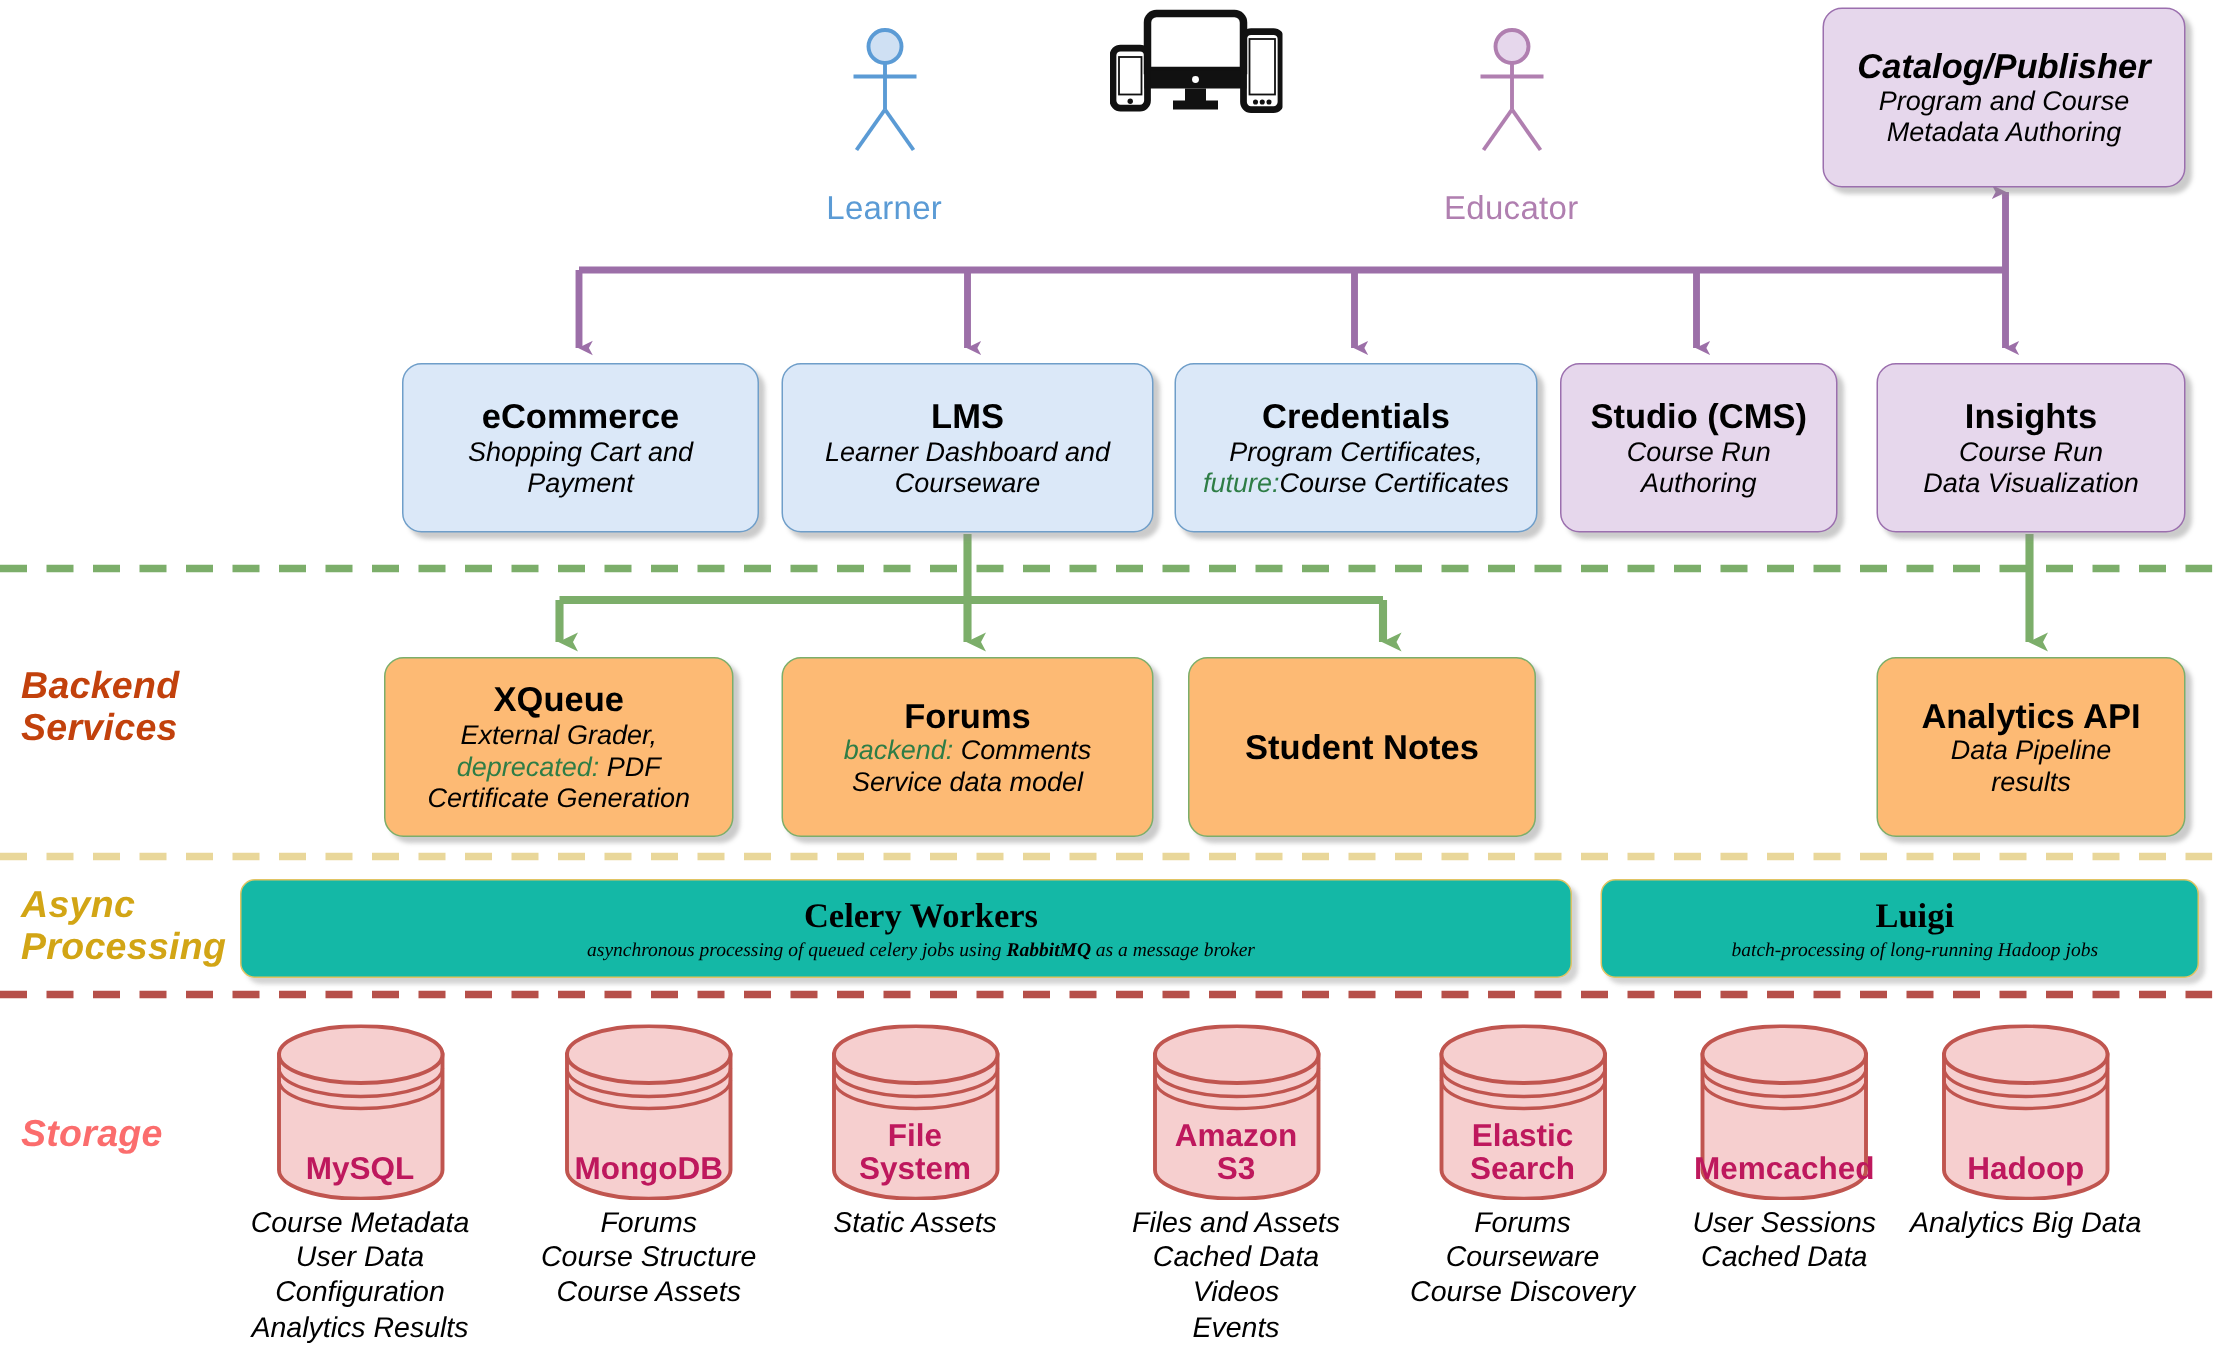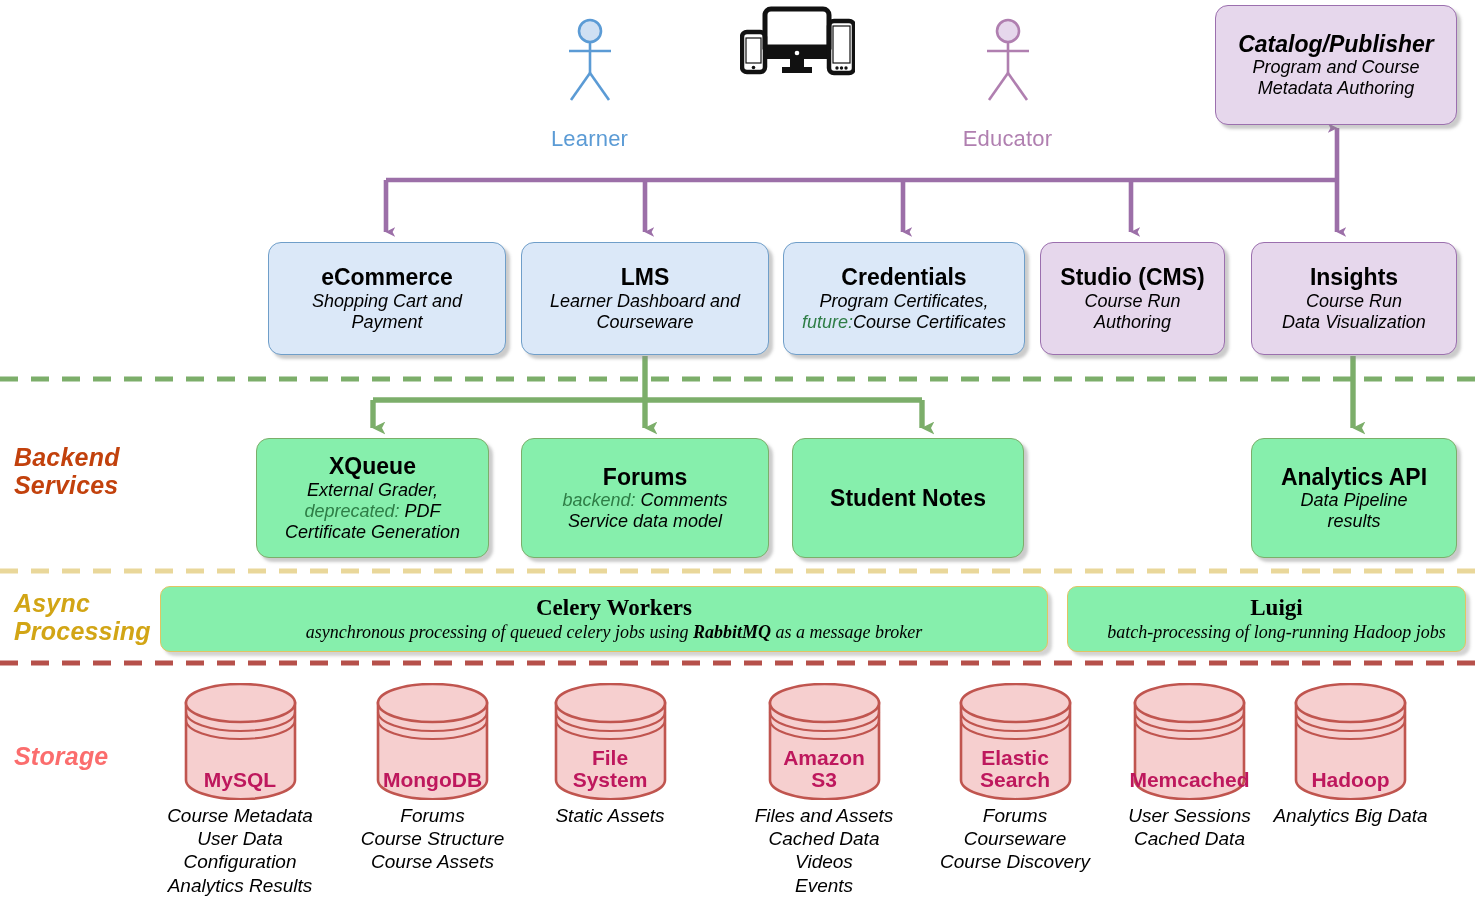--- a/index.html
+++ b/index.html
@@ -51,38 +51,38 @@
   }
   .node .n-sub{
     font-size:18px;font-style:italic;color:#000;
   }
   .node .n-sub .tag-future,
   .node .n-sub .tag-dep,
   .node .n-sub .tag-backend{color:#2e7d46;}
 
   .node.blue{background:#dbe8f8;border-color:#6f9ec9;}
   .node.purple{background:#e6d7ec;border-color:#9b6fae;}
-  .node.green{background:#86efac;border-color:#7cae6a;}
+  .node.green{background:#fdba74;border-color:#7cae6a;}
   .node.catalog{background:#e6d7ec;border-color:#9b6fae;}
   .node.catalog .n-title{font-style:italic;}
 
   
   .node.yellow{
-    background:#86efac;border-color:#e1c463;border-radius:10px;
+    background:#14b8a6;border-color:#e1c463;border-radius:10px;
     font-family:"Liberation Serif", serif;
     box-shadow:4px 4px 3px rgba(150,150,150,.42);
     padding-left:28px;
   }
   .node.yellow .n-title{
     font-family:"Liberation Serif", serif;
     font-size:23px;font-weight:bold;
   }
   .node.yellow .n-sub{
     font-family:"Liberation Serif", serif;
-    font-size:18px;font-style:italic;
+    font-size:13px;font-style:italic;
   }
   .node.yellow .n-sub b{font-weight:bold;font-style:italic;}
 
   
   .band-label{
     position:absolute;
     font-size:25px;font-weight:bold;font-style:italic;
     line-height:1.12;
     letter-spacing:.2px;
   }

